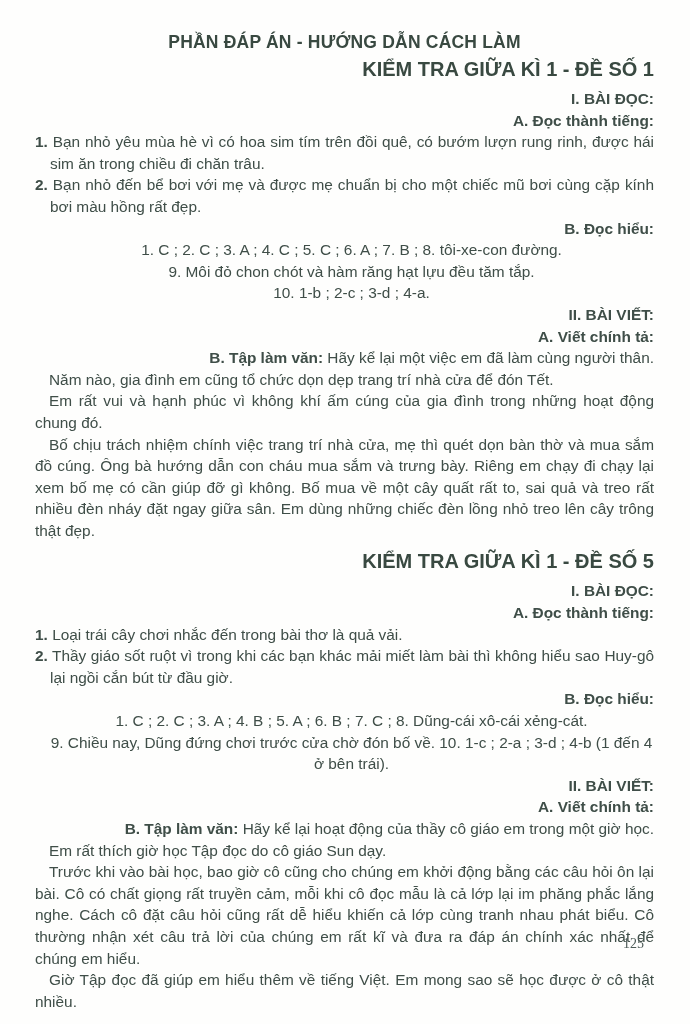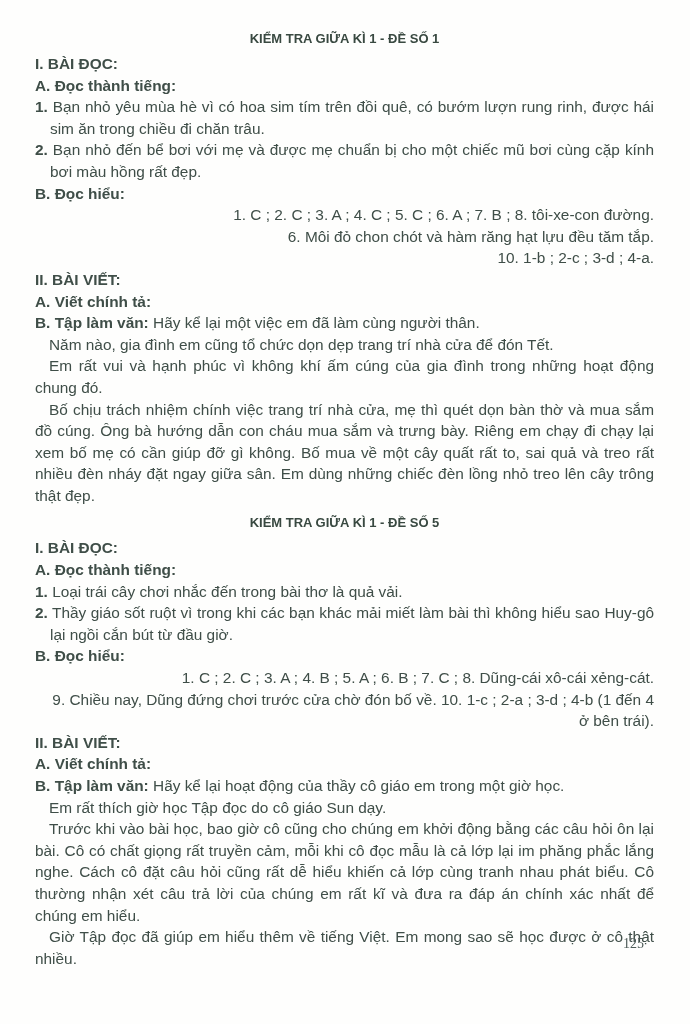--- a/index.html
+++ b/index.html
@@ -25,47 +25,48 @@
   .title {
     margin: 6px 0 4px 0;
     text-align: center;
     font-size: 17.5px;
     font-weight: bold;
     letter-spacing: 0.2px;
     color: #394941;
   }
   .subtitle {
     margin: 5px 0 7px 0;
-    text-align: center;
-    font-size: 13px;
+    text-align: right;
+    font-size: 20px;
     font-weight: bold;
     color: #394941;
   }
   .subtitle.second {
     margin-top: 9px;
   }
   p {
     margin: 0;
     font-size: 15.4px;
     line-height: 21.6px;
+    text-align: right;
   }
   .h {
     font-weight: bold;
   }
   .b {
     font-weight: bold;
   }
   .item {
     padding-left: 15px;
     text-indent: -15px;
     text-align: justify;
   }
   .ans {
     margin-left: 14px;
-    text-align: right;
+    text-align: center;
   }
   .essay {
     text-indent: 14px;
     text-align: justify;
   }
   .u {
     text-underline-offset: 3px;
   }
   .page-number {
     position: absolute;
@@ -75,32 +76,33 @@
     font-size: 14px;
     color: #4c5a57;
   }
 </style>
 </head>
 <body>
 
 <div class="page">
   <div class="content">
 
+    <h1 class="title">PHẦN ĐÁP ÁN - HƯỚNG DẪN CÁCH LÀM</h1>
 
     <h2 class="subtitle">KIỂM TRA GIỮA KÌ 1 - ĐỀ SỐ 1</h2>
 
     <p class="h">I. BÀI ĐỌC:</p>
     <p class="h">A. Đọc thành tiếng:</p>
 
     <p class="item"><span class="b">1.</span> <span>Bạn nhỏ yêu mùa hè vì có hoa sim tím trên đồi quê, có bướm lượn rung rinh, được hái sim ăn trong chiều đi chăn trâu.</span></p>
     <p class="item"><span class="b">2.</span> <span>Bạn nhỏ đến bể bơi với mẹ và được mẹ chuẩn bị cho một chiếc mũ bơi cùng cặp kính bơi màu hồng rất đẹp.</span></p>
 
     <p class="h">B. Đọc hiểu:</p>
     <p class="ans">1. C ; 2. C ; 3. A ; 4. C ; 5. C ; 6. A ; 7. B ; 8. tôi-xe-con đường.</p>
-    <p class="ans">6. Môi đỏ chon chót và hàm răng hạt lựu đều tăm tắp.</p>
+    <p class="ans">9. Môi đỏ chon chót và hàm răng hạt lựu đều tăm tắp.</p>
     <p class="ans">10. 1-b ; 2-c ; 3-d ; 4-a.</p>
 
     <p class="h">II. BÀI VIẾT:</p>
     <p class="h">A. Viết chính tả:</p>
     <p><span class="b">B. Tập làm văn:</span> <span>Hãy kể lại một việc em đã làm cùng người thân.</span></p>
 
     <p class="essay">Năm nào, gia đình em cũng tổ chức dọn dẹp trang trí nhà cửa để đón Tết.</p>
     <p class="essay">Em rất vui và hạnh phúc vì không khí ấm cúng của gia đình trong những hoạt động chung đó.</p>
     <p class="essay">Bố chịu trách nhiệm chính việc trang trí nhà cửa, mẹ thì quét dọn bàn thờ và mua sắm đồ cúng. Ông bà hướng dẫn con cháu mua sắm và trưng bày. Riêng em chạy đi chạy lại xem bố mẹ có cần giúp đỡ gì không. Bố mua về một cây quất rất to, sai quả và treo rất nhiều đèn nháy đặt ngay giữa sân. Em dùng những chiếc đèn lồng nhỏ treo lên cây trông thật đẹp.</p>
 

